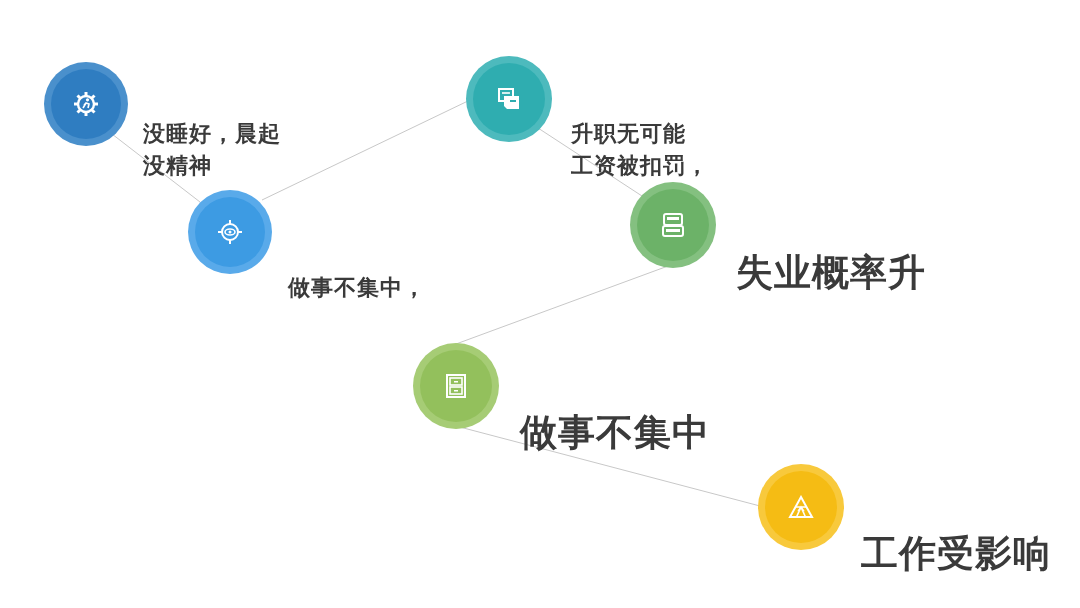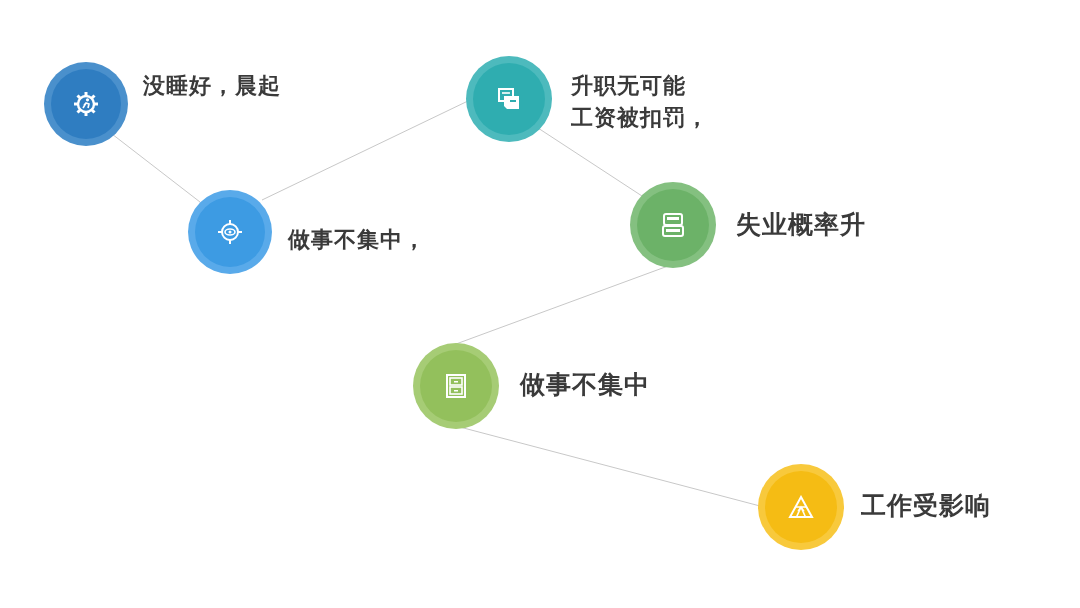--- a/index.html
+++ b/index.html
@@ -12,24 +12,24 @@
   .node {
     position: absolute; border-radius: 50%;
     display: flex; align-items: center; justify-content: center;
   }
   .node .inner {
     border-radius: 50%;
     display: flex; align-items: center; justify-content: center;
   }
   .node svg { display: block; }
   .label {
-    position: absolute; color: #3a3a3a; font-weight: bold; white-space: nowrap;
+    position: absolute; color: #3a3a3a; font-weight: bold; white-space: nowrap; margin-top: 48px;
   }
   .label.small { font-size: 22px; line-height: 32px; letter-spacing: 1px; }
-  .label.big { font-size: 25px; line-height: 36px; letter-spacing: 1px; }
+  .label.big { font-size: 37px; line-height: 36px; letter-spacing: 1px; }
   .label span { display: block; }
 </style>
 </head>
 <body>
 
 <svg id="links" viewBox="0 0 1080 608">
   <line x1="112" y1="134" x2="200" y2="202" stroke="#c8c8c8" stroke-width="1"></line>
   <line x1="262" y1="200" x2="470" y2="100" stroke="#c8c8c8" stroke-width="1"></line>
   <line x1="538" y1="128" x2="642" y2="196" stroke="#c8c8c8" stroke-width="1"></line>
   <line x1="668" y1="266" x2="456" y2="344" stroke="#c8c8c8" stroke-width="1"></line>
@@ -52,20 +52,21 @@
         <line x1="4.5" y1="21.5" x2="7.3" y2="18.7"></line>
           <line x1="18.7" y1="7.3" x2="21.5" y2="4.5"></line>
       </g>
       <circle cx="14.5" cy="8.8" r="1.6" fill="#fff"></circle>
       <path d="M10 17 L13 12 L16 13 L15 17 M13 12 L11 14" stroke="#fff" stroke-width="1.6" fill="none"></path>
     </svg>
   </div>
 </div>
 <div class="label small" style="left:143px;top:70px;">
   <span>没睡好，晨起</span>
+  <span>没精神</span>
 </div>
 
 <div class="node" style="left:188px;top:190px;width:84px;height:84px;background:#59aaea;">
   <div class="inner" style="width:70px;height:70px;background:#3d9be3;">
     <svg width="26" height="26" viewBox="0 0 26 26">
       <circle cx="13" cy="13" r="8" fill="none" stroke="#fff" stroke-width="2"></circle>
       <g stroke="#fff" stroke-width="2">
         <line x1="13" y1="1" x2="13" y2="6"></line>
           <line x1="13" y1="20" x2="13" y2="25"></line>
         <line x1="1" y1="13" x2="6" y2="13"></line>

